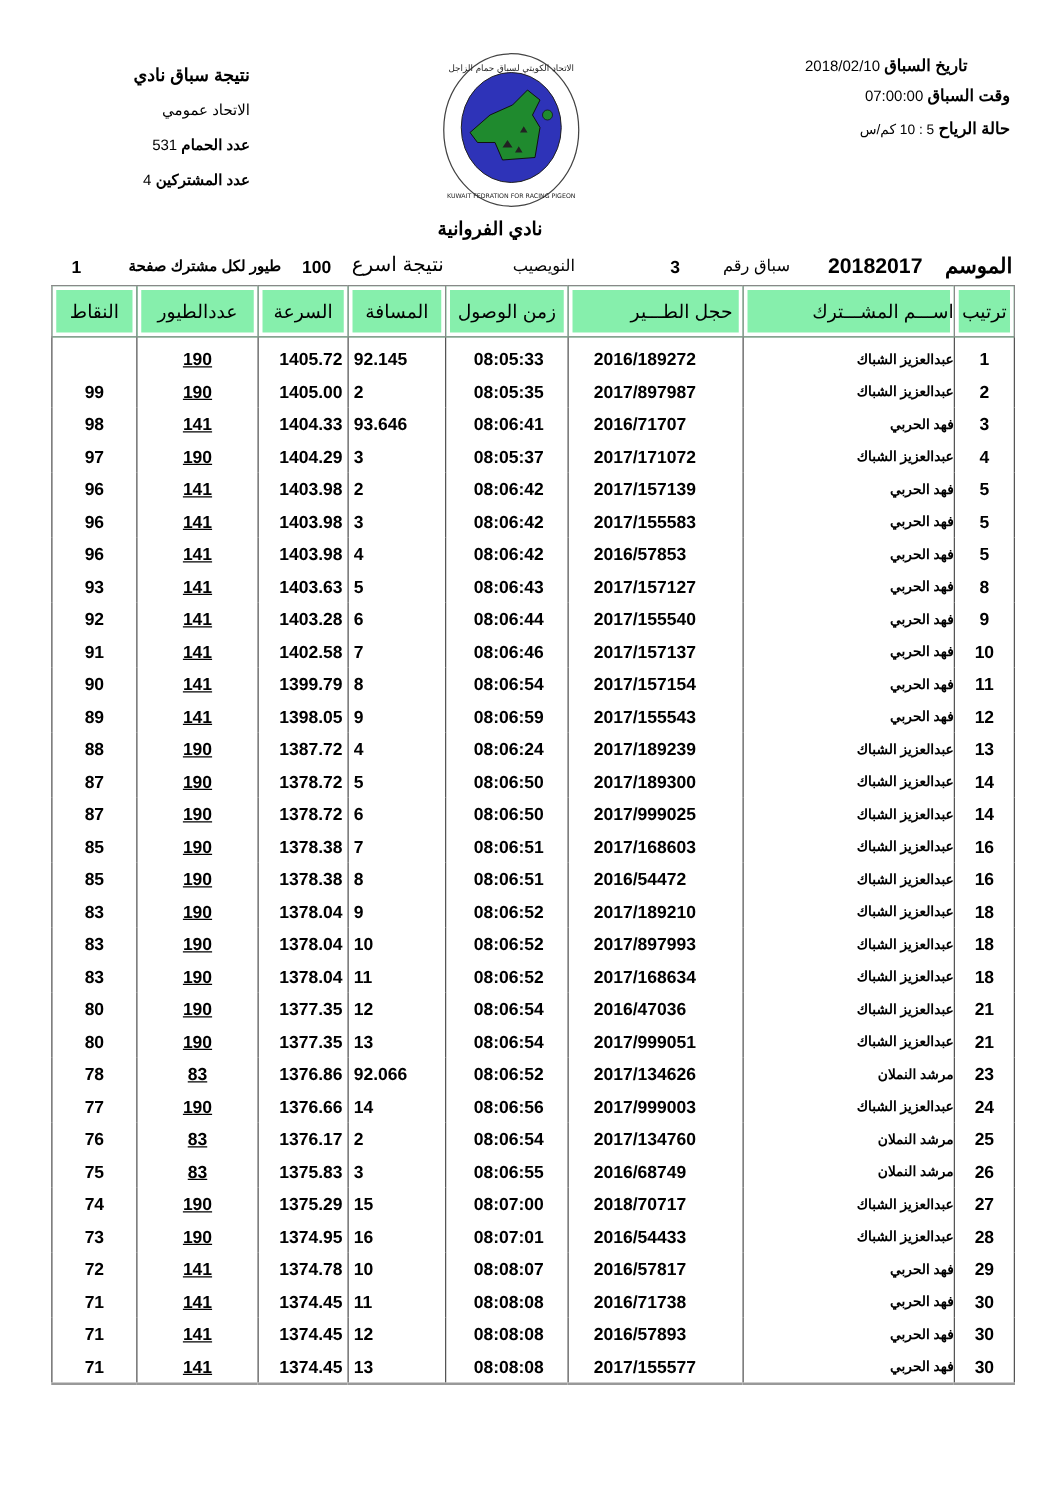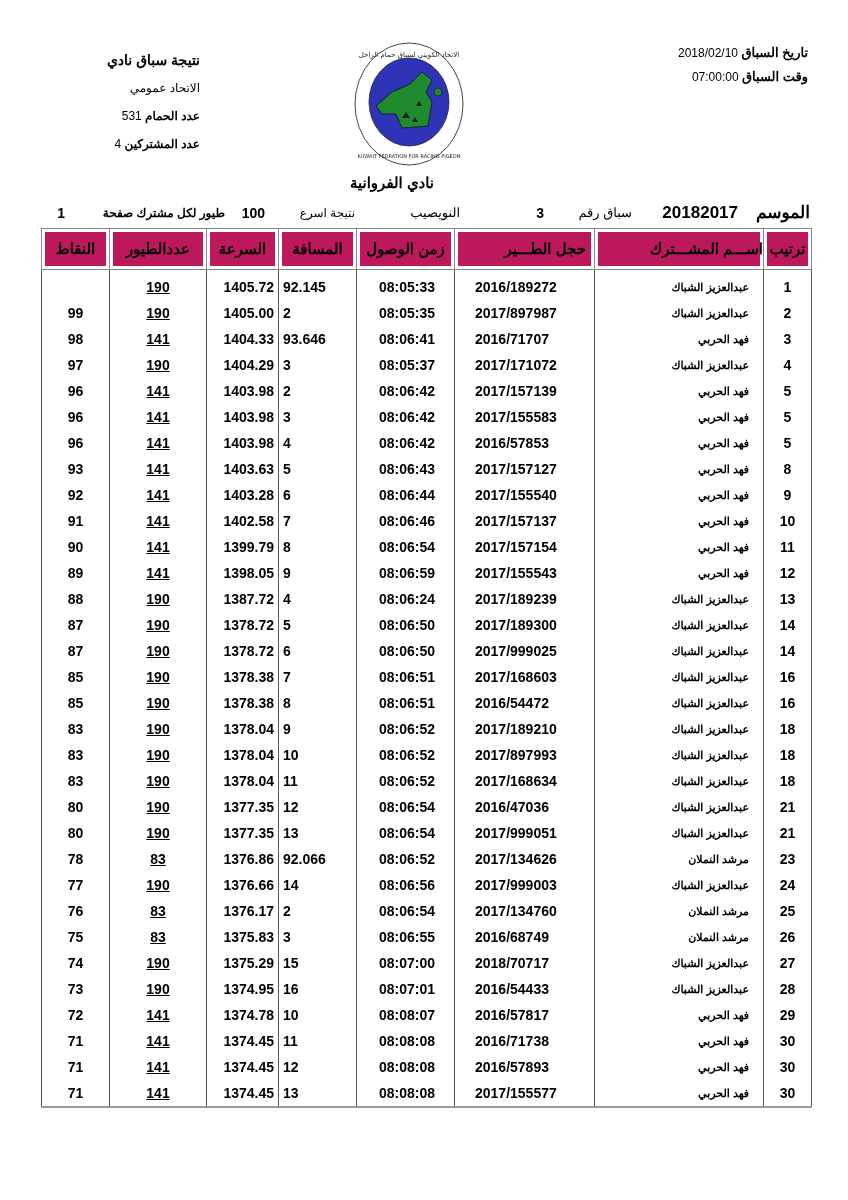--- a/index.html
+++ b/index.html
@@ -8,45 +8,49 @@
   .left-block div { height:28px; line-height:28px; white-space:nowrap; font-size:12px; }
   .left-block .t { font-weight:bold; font-size:14px; }
   .right-block { position:absolute; left:610px; top:42px; width:198px; direction:rtl; text-align:right; }
   .right-block div { white-space:nowrap; font-size:12px; }
   .right-block b { font-size:13px; }
   .logo { position:absolute; left:352px; top:40px; width:114px; height:128px; }
   .club { position:absolute; left:0; width:784px; top:174px; text-align:center; font-weight:bold; font-size:15px; }
   .meta { position:absolute; top:200px; left:40px; width:770px; height:26px; font-weight:bold; }
   .meta span { position:absolute; white-space:nowrap; top:0; line-height:26px; }
   table.res { position:absolute; left:41px; top:228px; width:770px; border-collapse:collapse; table-layout:fixed; direction:rtl; }
-  table.res th { background:#be185d; border:1px solid #888; height:40px; font-size:15px; font-weight:bold; padding:0 2px; box-shadow: inset 0 0 0 3px #fff; }
+  table.res th { background:#86efac; border:1px solid #888; height:40px; font-size:15px; font-weight:normal; padding:0 2px; box-shadow: inset 0 0 0 3px #fff; }
   table.res td { height:26px; font-size:14px; font-weight:bold; border-left:1px solid #555; border-right:1px solid #555; padding:0 4px; white-space:nowrap; }
   table.res tr.last td { border-bottom:2px solid #999; }
   table.res td.rank { text-align:center; }
-  table.res td.name { text-align:right; font-size:11px; padding-right:14px; }
+  table.res td.name { text-align:right; font-size:11px; padding-right:0; }
   table.res td.ring { text-align:left; padding-left:20px; }
   table.res td.arr { text-align:left; padding-left:22px; }
   table.res td.dist { text-align:left; }
   table.res td.spd { text-align:left; padding-left:20px; }
   table.res td.birds { text-align:center;text-decoration:underline; }
   table.res td.pts { text-align:center; }
   table.res th.hname { text-align:right; padding-right:0; }
   table.res th.hring { text-align:right; padding-right:8px; }
 </style>
 </head>
 <body>
 
 <div class="right-block">
-  <div style="height:22px;line-height:22px;">
+  <div style="height:22px;line-height:22px;text-align:center;">
     <b>تاريخ السباق</b>
     <span>2018/02/10</span>
   </div>
   <div style="height:26px;line-height:26px;">
     <b>وقت السباق</b>
     <span>07:00:00</span>
+  </div>
+  <div style="height:26px;line-height:26px;">
+    <b>حالة الرياح</b>
+    <span style="font-size:11px;">5 : 10 كم/س</span>
   </div>
 </div>
 
 <div class="logo">
   <svg width="114" height="128" viewBox="0 0 114 128">
     <ellipse cx="57" cy="64" rx="54" ry="61" fill="#fff" stroke="#444" stroke-width="1"></ellipse>
     <ellipse cx="57" cy="62" rx="40" ry="44" fill="#2e33b8" stroke="#222" stroke-width="0.8"></ellipse>
     <path d="M24 66 L40 52 L58 44 L70 32 L80 40 L74 52 L80 62 L76 86 L50 88 L44 74 L30 74 Z" fill="#1f8a2e" stroke="#111" stroke-width="0.8"></path>
     <circle cx="86" cy="52" r="4" fill="#1f8a2e" stroke="#111" stroke-width="0.6"></circle>
     <path d="M50 78 l4 -6 l4 6 z M64 66 l3 -5 l3 5 z M60 82 l3 -5 l3 5 z" fill="#222"></path>
@@ -69,21 +73,21 @@
 </div>
 
 <div class="club">نادي الفروانية</div>
 
 <div class="meta">
   <span style="right:0;font-size:17px;">الموسم</span>
   <span style="right:72px;font-size:17px;">20182017</span>
   <span style="right:178px;font-size:13px;font-weight:normal;">سباق رقم</span>
   <span style="right:266px;font-size:14px;">3</span>
   <span style="right:350px;font-size:13px;font-weight:normal;margin-left:33px;">النويصيب</span>
-  <span style="right:455px;font-size:12px;font-weight:normal;">نتيجة اسرع</span>
+  <span style="right:455px;font-size:16px;font-weight:normal;">نتيجة اسرع</span>
   <span style="right:545px;font-size:14px;">100</span>
   <span style="right:585px;font-size:12px;">طيور لكل مشترك صفحة</span>
   <span style="right:745px;font-size:14px;">1</span>
 </div>
 
 <table class="res">
   <colgroup>
     <col style="width:48px">
     <col style="width:169px">
     <col style="width:140px">

